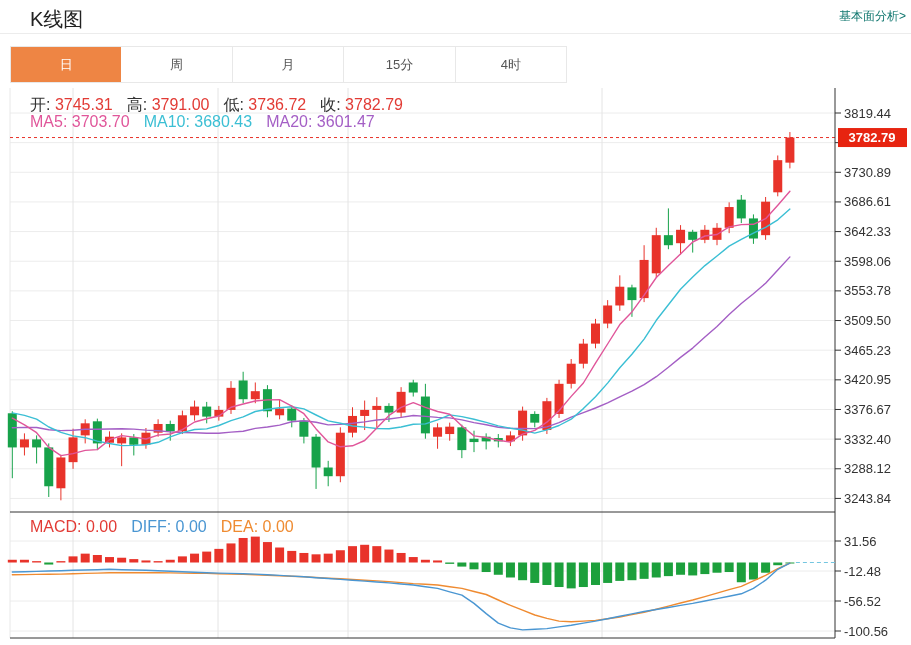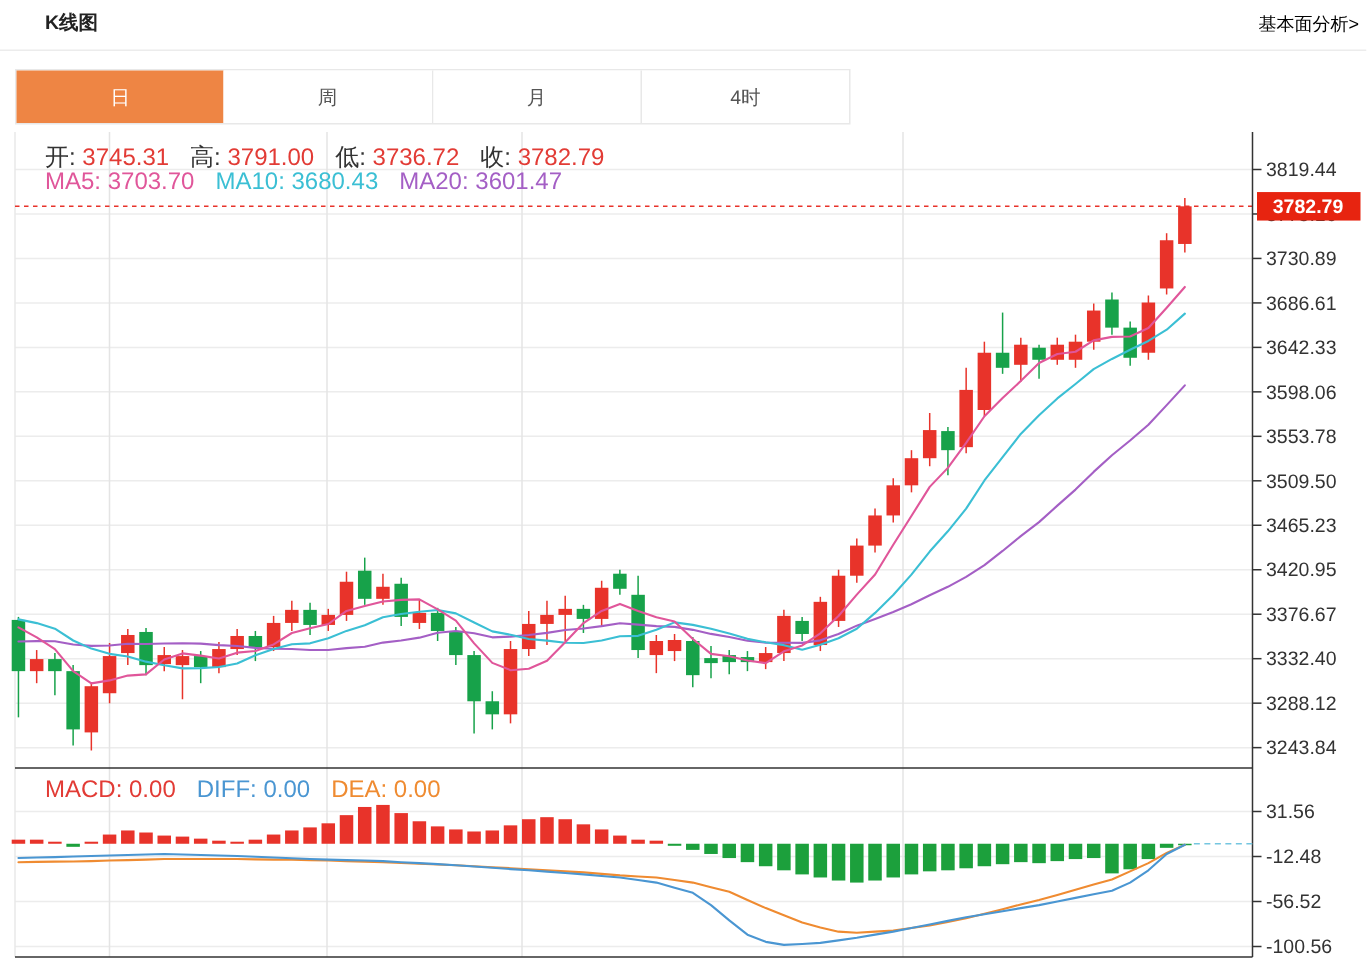--- a/index.html
+++ b/index.html
@@ -1,19 +1,19 @@
 <!DOCTYPE html>
 <html><head>
 <meta charset="utf-8">
 <style>
   * { margin:0; padding:0; box-sizing:border-box; }
   body { background:#fff; font-family:"Liberation Sans","DejaVu Sans",sans-serif; }
   .page { position:relative; width:911px; height:645px; background:#fff; overflow:hidden; }
-  .title { position:absolute; left:30px; top:6px; font-size:13px; font-weight:bold; color:#222; }
-  .top-link { position:absolute; right:5px; top:8px; font-size:12px; color:#000000; text-decoration:none; cursor:pointer; }
+  .title { position:absolute; left:30px; top:6px; font-size:20px; font-weight:normal; color:#222; }
+  .top-link { position:absolute; right:5px; top:8px; font-size:12px; color:#0f766e; text-decoration:none; cursor:pointer; }
   .header-divider { position:absolute; left:0; top:33px; width:911px; height:1px; background:#ececec; }
   .tabbar { position:absolute; left:10px; top:46px; width:557px; height:37px; display:flex; border:1px solid #e8e8e8; background:#fff; }
   .tab { flex:1; text-align:center; line-height:35px; font-size:13px; color:#555; border-right:1px solid #e8e8e8; cursor:pointer; background:#fff; }
   .tab:last-child { border-right:none; }
   .tab.active { color:#fff; border-right:none; }
   .info-row { position:absolute; font-size:16px; white-space:nowrap; }
   .info-row .lbl { color:#333; }
   .info-row .seg { margin-right:14px; }
   svg { position:absolute; left:0; top:0; }
   text { font-family:"Liberation Sans","DejaVu Sans",sans-serif; }
@@ -318,18 +318,19 @@
         <text x="872" y="142.04093270099364" font-size="13" fill="#fff" text-anchor="middle" font-weight="bold">3782.79</text>
       </g>
     </svg>
   <div class="title">K线图</div>
   <a class="top-link">基本面分析&gt;</a>
   <div class="header-divider"></div>
   <div class="tabbar" id="tabbar">
       <div class="tab active" style="background: rgb(238, 133, 68);">日</div>
       <div class="tab">周</div>
       <div class="tab">月</div>
+      <div class="tab">15分</div>
       <div class="tab">4时</div>
     </div>
   <div class="info-row" id="ohlcRow" style="left:30px; top:95px;"><span class="seg"><span class="lbl">开:</span><span style="color: rgb(226, 59, 53);"> 3745.31</span></span><span class="seg"><span class="lbl">高:</span><span style="color: rgb(226, 59, 53);"> 3791.00</span></span><span class="seg"><span class="lbl">低:</span><span style="color: rgb(226, 59, 53);"> 3736.72</span></span><span class="seg"><span class="lbl">收:</span><span style="color: rgb(226, 59, 53);"> 3782.79</span></span></div>
   <div class="info-row" id="maRow" style="left:30px; top:113px;"><span class="seg"><span class="lbl" style="color: rgb(224, 86, 154);">MA5:</span><span style="color: rgb(224, 86, 154);"> 3703.70</span></span><span class="seg"><span class="lbl" style="color: rgb(59, 191, 212);">MA10:</span><span style="color: rgb(59, 191, 212);"> 3680.43</span></span><span class="seg"><span class="lbl" style="color: rgb(164, 95, 197);">MA20:</span><span style="color: rgb(164, 95, 197);"> 3601.47</span></span></div>
   <div class="info-row" id="macdRow" style="left:30px; top:518px;"><span class="seg"><span class="lbl" style="color: rgb(226, 59, 53);">MACD:</span><span style="color: rgb(226, 59, 53);"> 0.00</span></span><span class="seg"><span class="lbl" style="color: rgb(74, 150, 210);">DIFF:</span><span style="color: rgb(74, 150, 210);"> 0.00</span></span><span class="seg"><span class="lbl" style="color: rgb(239, 139, 49);">DEA:</span><span style="color: rgb(239, 139, 49);"> 0.00</span></span></div>
 </div>
 
 </body></html>

